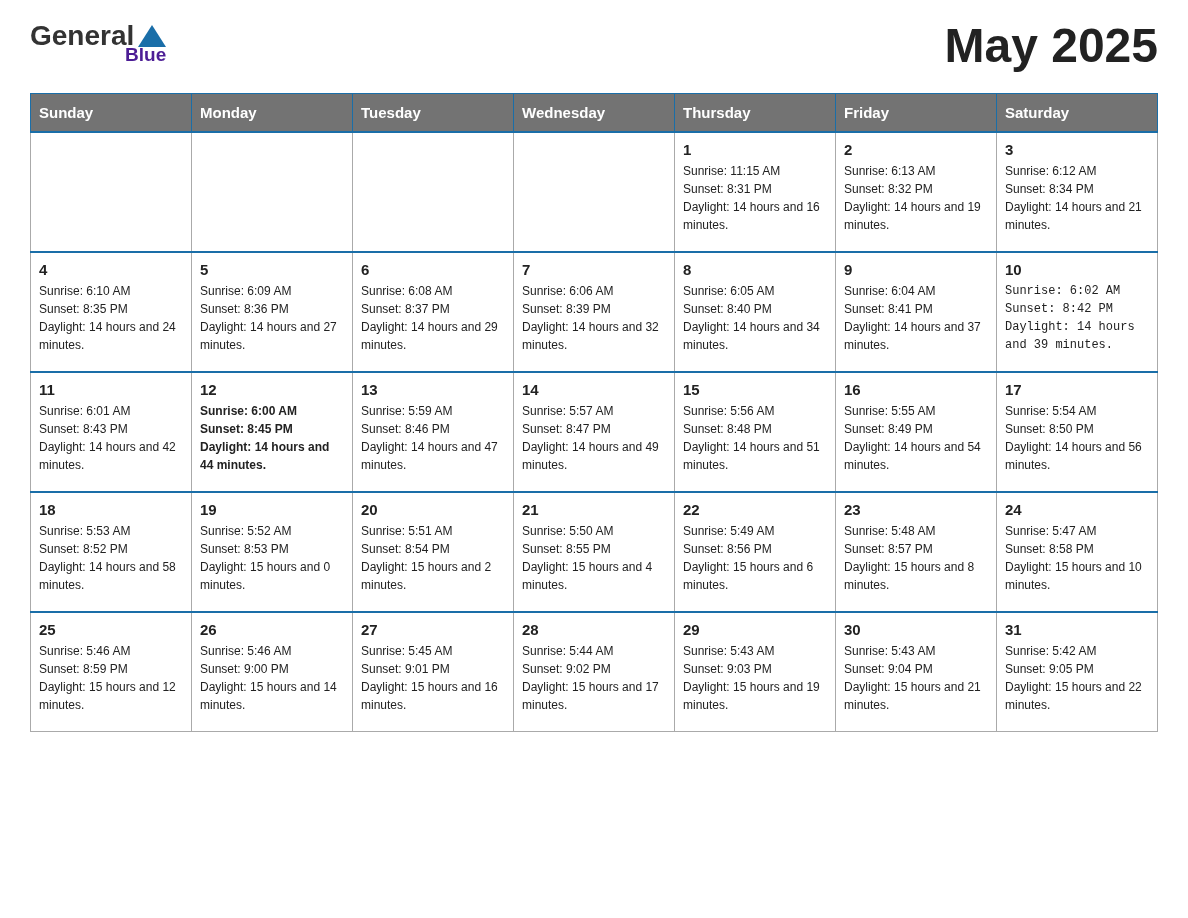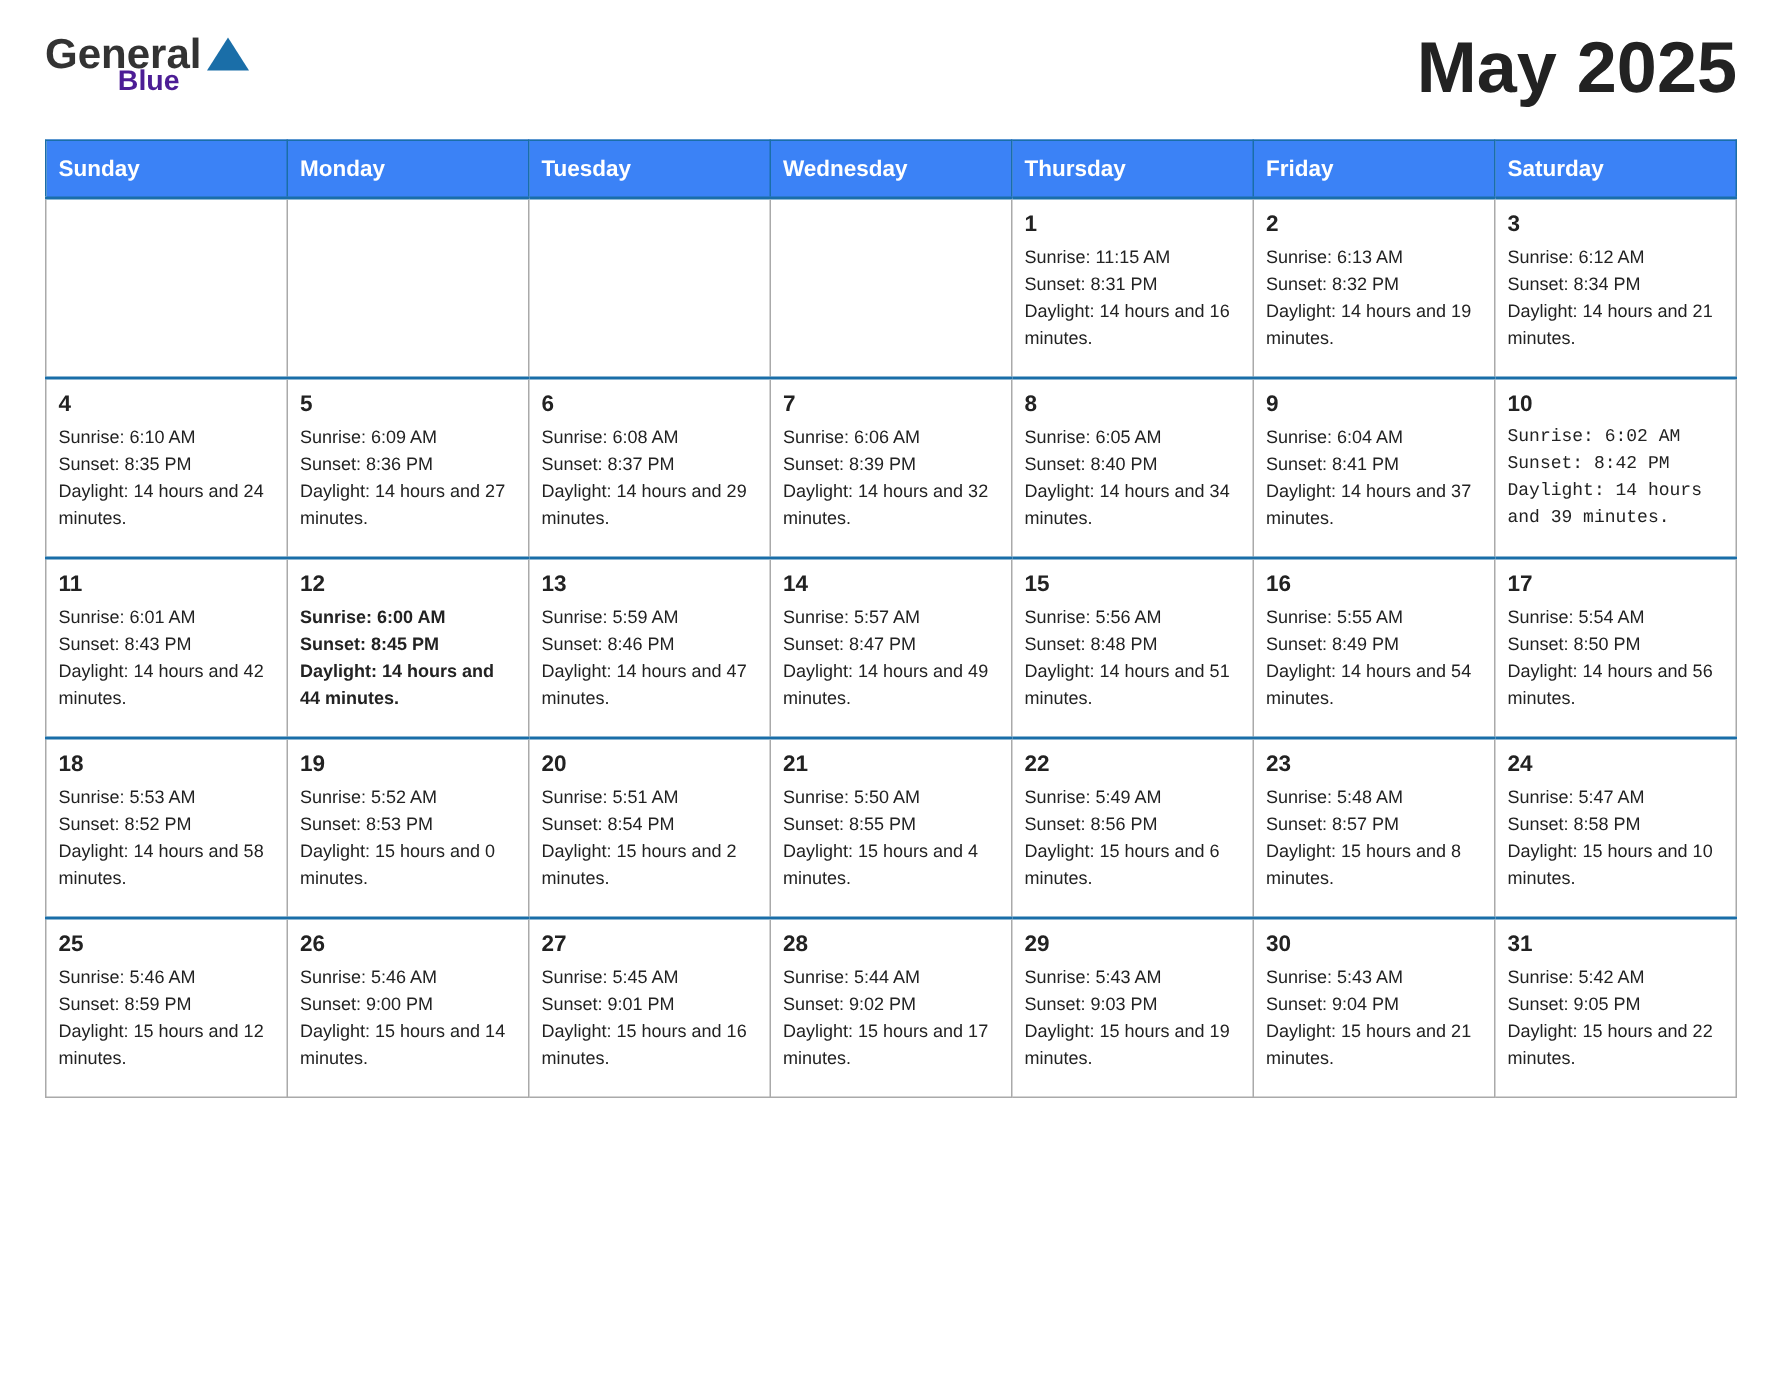--- a/index.html
+++ b/index.html
@@ -12,21 +12,21 @@
     }
     .header {
       display: flex;
       justify-content: space-between;
       align-items: flex-start;
       margin-bottom: 20px;
     }
     .logo {
       display: flex;
       flex-direction: column;
-      align-items: center;
+      align-items: flex-end;
     }
     .logo-top {
       display: flex;
       align-items: center;
     }
     .logo-general {
       font-size: 28px;
       font-weight: bold;
       color: #333;
     }
@@ -58,21 +58,21 @@
     .location {
       font-size: 22px;
       color: #444;
       margin-top: 4px;
     }
     table {
       width: 100%;
       border-collapse: collapse;
     }
     th {
-      background-color: #3b82f6;
+      background-color: #737373;
       color: #fff;
       font-size: 15px;
       font-weight: bold;
       padding: 10px 8px;
       text-align: left;
       border: 1px solid #1a6ea8;
     }
     td {
       vertical-align: top;
       padding: 8px 8px;

